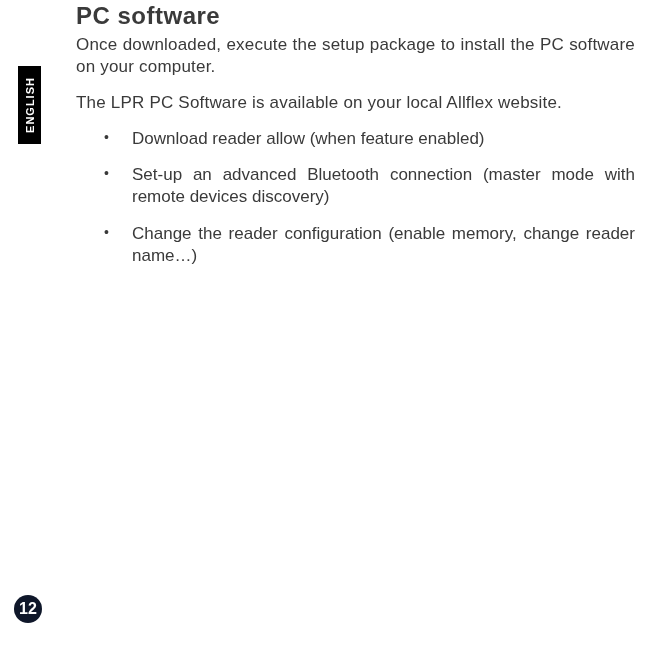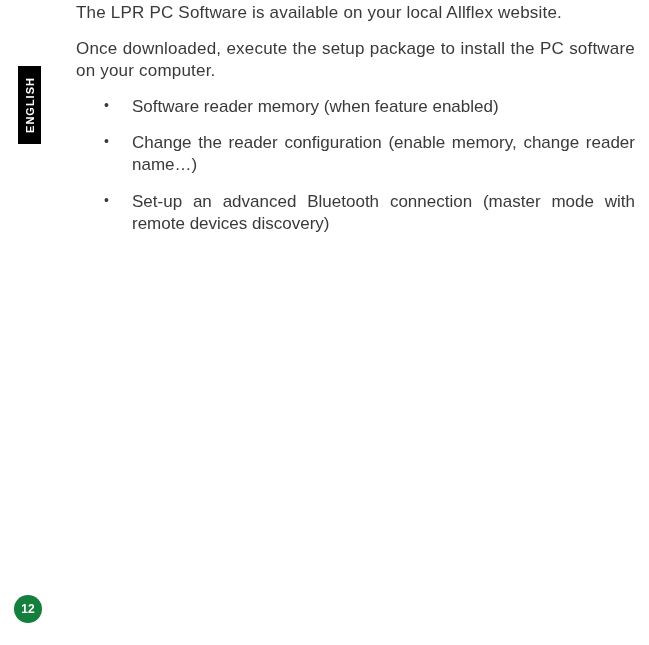--- a/index.html
+++ b/index.html
@@ -83,46 +83,47 @@
       font-size: 14px;
       color: #3a3a3a;
     }
     .page-badge {
       position: absolute;
       left: 14px;
       bottom: 22px;
       width: 28px;
       height: 28px;
       border-radius: 50%;
-      background: #15803d;
+      background: #0f172a;
       color: #ffffff;
       display: flex;
       align-items: center;
       justify-content: center;
-      font-size: 12px;
+      font-size: 16px;
       font-weight: bold;
     }
   </style>
 </head>
 <body>
 
 <div class="side-tab">
   <span>ENGLISH</span>
 </div>
 
 <div class="content">
+  <h1 class="title">PC software</h1>
+
+  <p class="para">Once downloaded, execute the setup package to install the PC software on your computer.</p>
 
   <p class="para">The LPR PC Software is available on your local Allflex website.</p>
 
-  <p class="para">Once downloaded, execute the setup package to install the PC software on your computer.</p>
-
 
   <ul class="bullets">
-    <li>Software reader memory (when feature enabled)</li>
+    <li>Download reader allow (when feature enabled)</li>
+    <li>Set-up an advanced Bluetooth connection (master mode with remote devices discovery)</li>
     <li>Change the reader configuration (enable memory, change reader name…)</li>
-    <li>Set-up an advanced Bluetooth connection (master mode with remote devices discovery)</li>
   </ul>
 
 </div>
 
 <div class="page-badge">
   <span>12</span>
 </div>
 
 </body></html>

